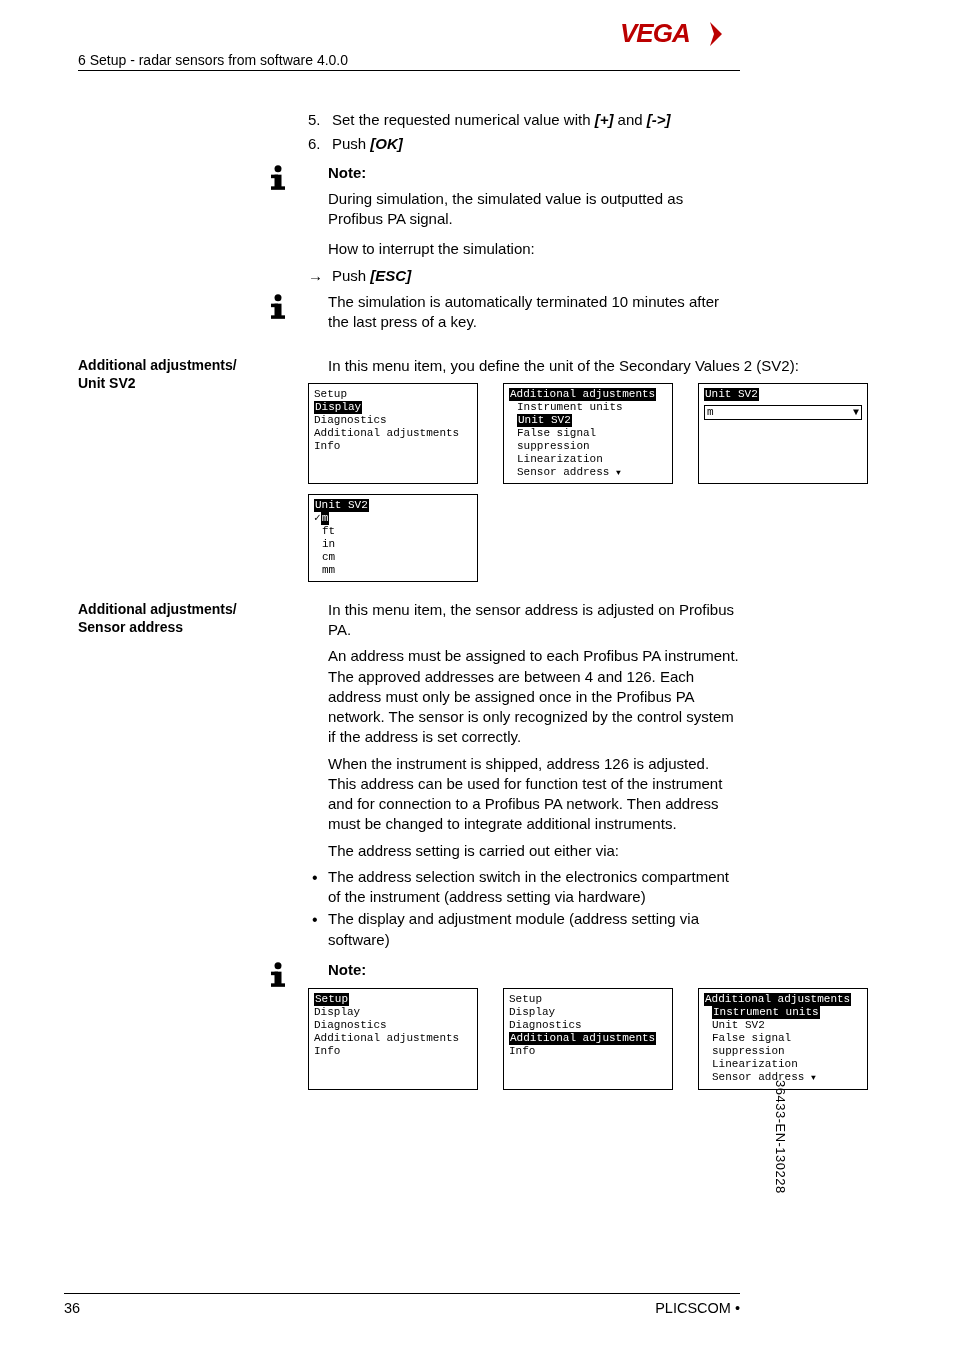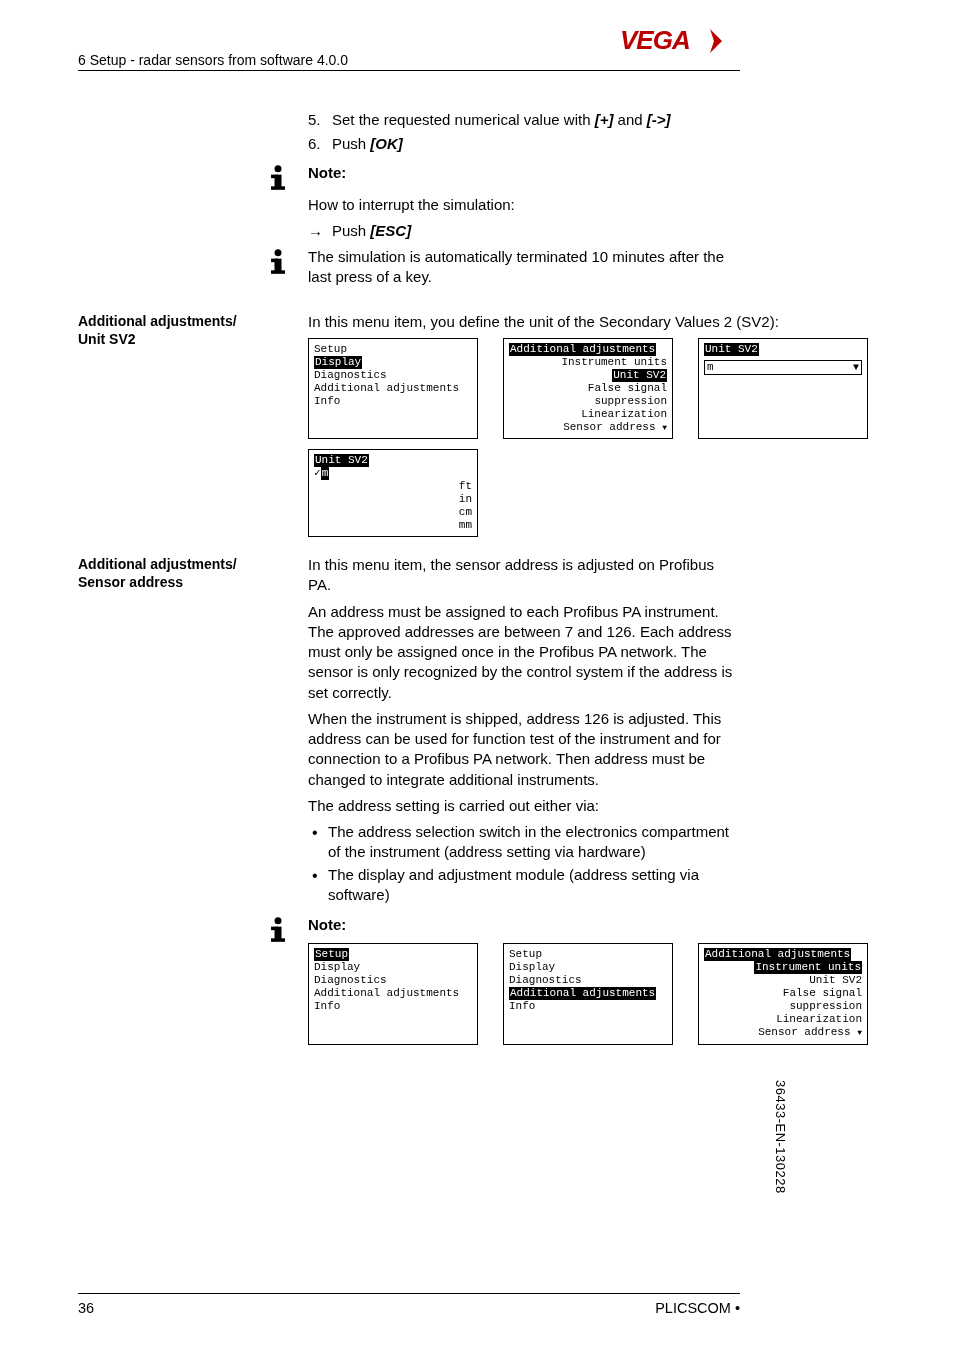--- a/index.html
+++ b/index.html
@@ -1,44 +1,44 @@
 <!DOCTYPE html>
 <html><head>
 <meta charset="utf-8">
 <style>
   * { box-sizing: border-box; margin: 0; padding: 0; }
   html, body { width: 954px; height: 1354px; font-family: Arial, Helvetica, sans-serif; background: #fff; color: #000; }
   .page { position: relative; width: 818px; height: 1354px; padding: 50px 78px 40px 78px; }
   .header-line { position: absolute; left:78px; right:78px; top:70px; border-top:1px solid #000; }
   .header-text { position:absolute; left:78px; top:52px; font-size:14px; }
-  .logo { position:absolute; right:78px; top:25px; }
+  .logo { position:absolute; right:78px; top:18px; }
   .content { position:absolute; top:110px; left:78px; right:78px; bottom:70px; }
   .row { display:flex; margin-bottom:4px; }
   .side { width:230px; flex:0 0 230px; font-weight:bold; font-size:14px; line-height:1.3; }
   .main { flex:1; font-size:15px; line-height:1.35; }
-  .main p { margin-bottom:6px; }
+  .main p { margin-bottom:6px;margin-left:20px; }
   .info-icon { flex:0 0 230px; display:flex; justify-content:flex-end; padding-right:16px; }
   .info-icon svg { width:28px; height:28px; }
   ol.steps { list-style:none; margin-left:0; }
   ol.steps li { display:flex; margin-bottom:4px; }
   ol.steps li .num { width:24px; flex:0 0 24px; }
   .arrow-item { display:flex; }
   .arrow-item .arr { width:24px; flex:0 0 24px; }
   .bullets { list-style:none; }
   .bullets li { position:relative; padding-left:20px; margin-bottom:2px; }
   .bullets li::before { content:"•"; position:absolute; left:4px; top:0; font-size:16px; }
   .bold { font-weight:bold; }
   .ital { font-style:italic; font-weight:bold; }
   .screens { display:flex; gap:25px; }
   .screen { border:1px solid #000; width:170px; font-family:"Courier New", monospace; font-size:11px; line-height:13px; padding:4px 5px; letter-spacing:0px; }
   .screen .hl { background:#000; color:#fff; padding:0 1px; display:inline-block; }
-  .screen .indent { padding-left:8px; display:block;text-align:right; }
+  .screen .indent { padding-left:8px; display:block; }
   .screen .dropdown { border:1px solid #000; display:flex; justify-content:space-between; align-items:center; padding:0 2px; margin-top:4px; height:15px; }
   .screen .dropdown .tri { font-size:10px; }
-  .footer { position:absolute; left:78px; right:78px; bottom:38px; border-top:1px solid #000; padding-top:6px; display:flex; justify-content:space-between; font-size:14.5px; }
+  .footer { position:absolute; left:64px; right:78px; bottom:38px; border-top:1px solid #000; padding-top:6px; display:flex; justify-content:space-between; font-size:14.5px; }
   .doc-id { position:absolute; right:30px; bottom:160px; writing-mode:vertical-rl; font-size:13px; letter-spacing:0.5px; }
   .down-arrow { display:inline-block; font-size:8px; vertical-align:middle; }
 </style>
 </head>
 <body>
 
 <div class="page">
   <div class="header-text">6 Setup - radar sensors from software 4.0.0</div>
   <div class="header-line"></div>
   <div class="logo">
@@ -70,20 +70,21 @@
       <div class="info-icon">
         <svg viewBox="0 0 24 24">
             <circle cx="12" cy="5" r="3" fill="#000"></circle>
             <rect x="9" y="10" width="6" height="12" fill="#000"></rect>
             <rect x="6" y="20" width="12" height="3" fill="#000"></rect>
             <rect x="6" y="10" width="6" height="3" fill="#000"></rect>
           </svg>
       </div>
       <div class="main">
         <p class="bold">Note:</p>
+        <p>During simulation, the simulated value is outputted as Profibus PA signal.</p>
       </div>
     </div>
 
     <div class="row">
       <div class="side"></div>
       <div class="main">
         <p>How to interrupt the simulation:</p>
         <div class="arrow-item">
           <span class="arr">→</span>
           <span><span>Push </span><span class="ital">[ESC]</span></span>
@@ -143,21 +144,21 @@
             <span class="indent">mm</span>
           </div>
         </div>
       </div>
     </div>
 
     <div class="row" style="margin-top:18px;">
       <div class="side">Additional adjustments/<br>Sensor address</div>
       <div class="main">
         <p>In this menu item, the sensor address is adjusted on Profibus PA.</p>
-        <p>An address must be assigned to each Profibus PA instrument. The approved addresses are between 7 and 126. Each address must only be assigned once in the Profibus PA network. The sensor is only recognized by the control system if the address is set correctly.</p>
+        <p>An address must be assigned to each Profibus PA instrument. The approved addresses are between 4 and 126. Each address must only be assigned once in the Profibus PA network. The sensor is only recognized by the control system if the address is set correctly.</p>
         <p>When the instrument is shipped, address 126 is adjusted. This address can be used for function test of the instrument and for connection to a Profibus PA network. Then address must be changed to integrate additional instruments.</p>
         <p>The address setting is carried out either via:</p>
         <ul class="bullets">
           <li>The address selection switch in the electronics compartment of the instrument (address setting via hardware)</li>
           <li>The display and adjustment module (address setting via software)</li>
         </ul>
       </div>
     </div>
 
     <div class="row" style="margin-top:8px;">

